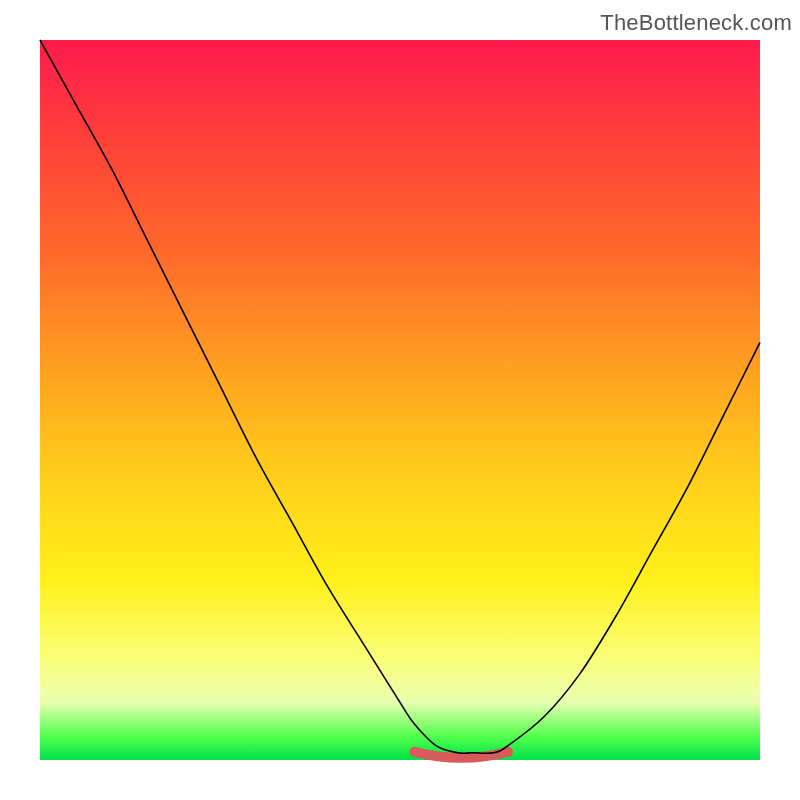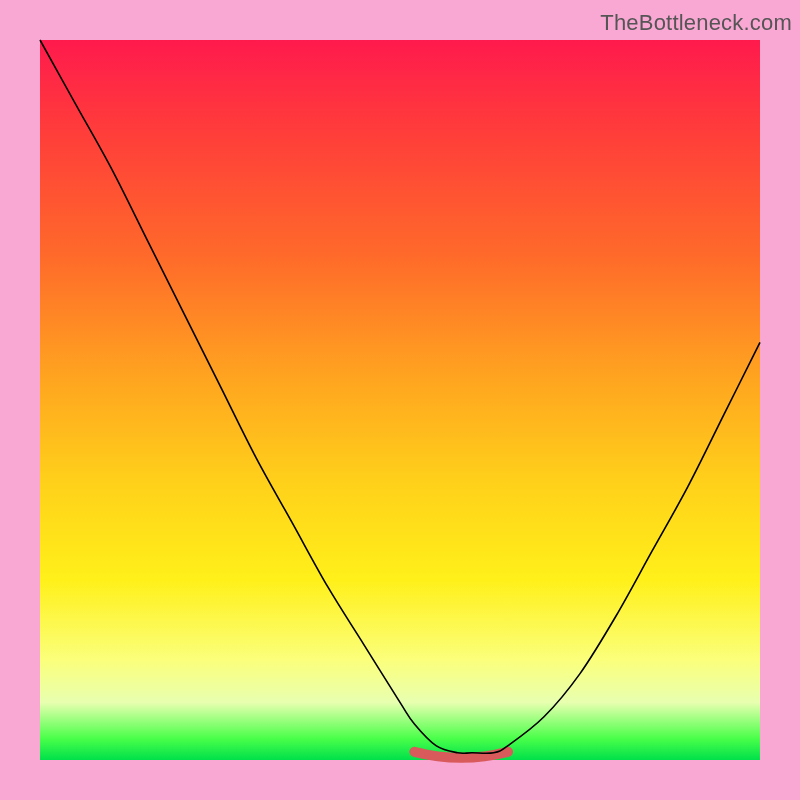--- a/index.html
+++ b/index.html
@@ -8,21 +8,21 @@
     width: 800px;
     height: 800px;
     background: #000000;
     overflow: hidden;
     font-family: Arial, Helvetica, sans-serif;
   }
   .canvas {
     position: relative;
     width: 800px;
     height: 800px;
-    background: #f9a8d4;
+    background: #ffffff;
   }
   .gradient-panel {
     position: absolute;
     left: 40px;
     top: 40px;
     width: 720px;
     height: 720px;
     
     background: linear-gradient(
       to bottom,

